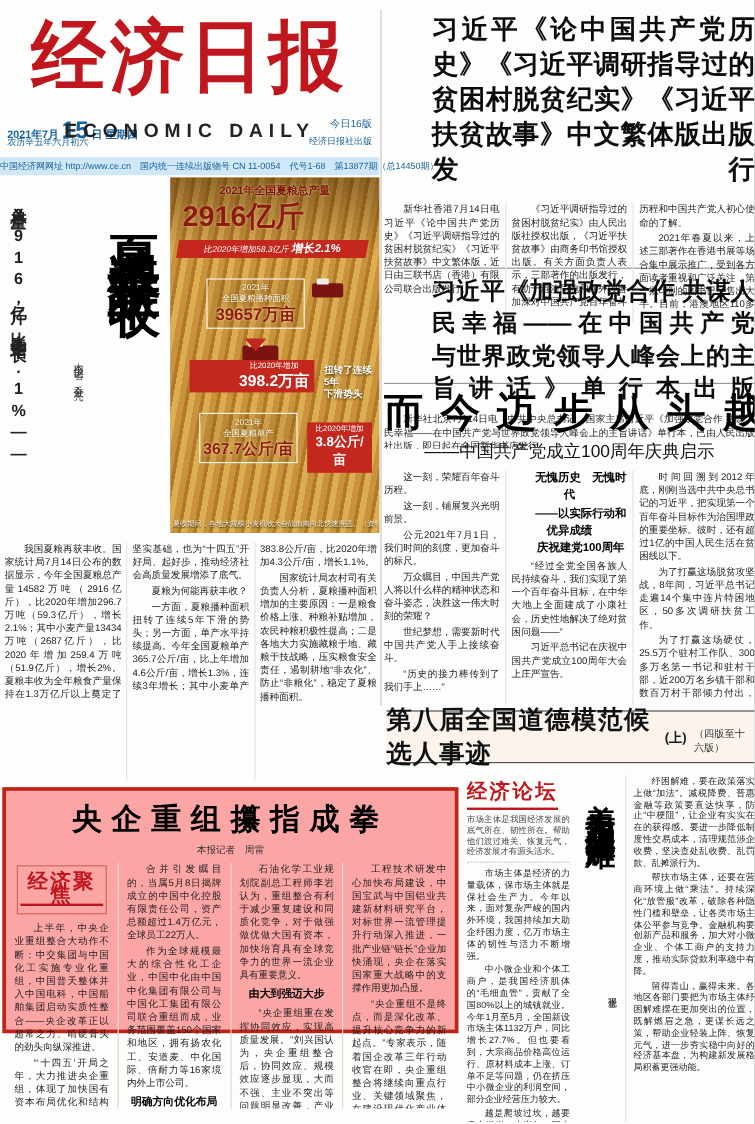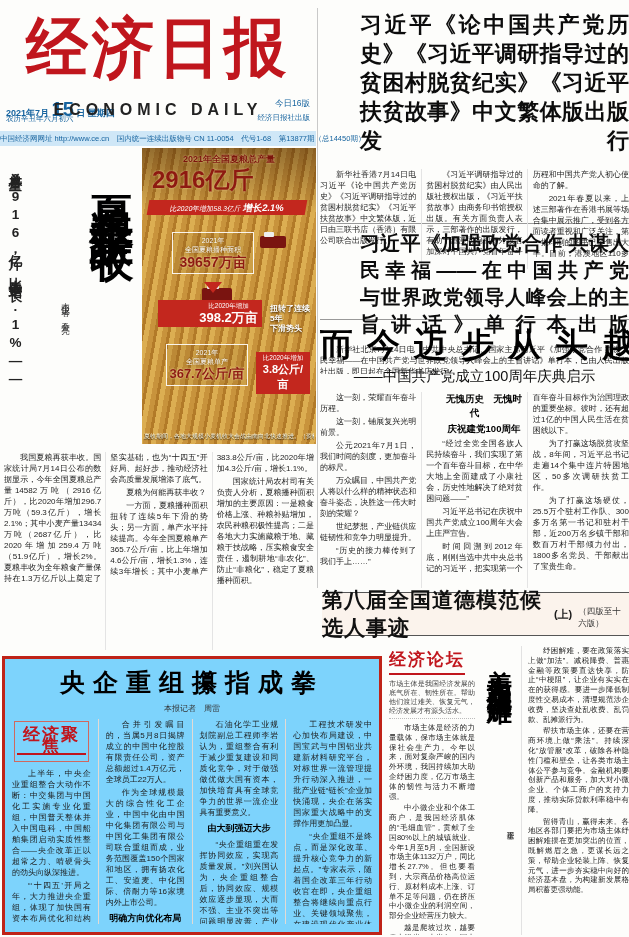--- a/index.html
+++ b/index.html
@@ -90,22 +90,22 @@
   .ph-note{position:absolute;color:#fff;font-size:8px;font-weight:bold;line-height:10px;
            text-shadow:0 1px 2px #3a2403;}
   .ph-cap{position:absolute;left:2px;right:2px;bottom:3px;text-align:center;font-size:6px;
           color:#ffe;opacity:.95;text-shadow:0 1px 1px #000;white-space:nowrap;overflow:hidden;}
   .harv{position:absolute;background:#7a1410;border-radius:2px;}
   .harv:before{content:"";position:absolute;left:15%;top:-4px;width:40%;height:5px;background:#eee;border-radius:1px;}
   .lead-body{position:absolute;left:2px;top:306px;width:310px;height:198px;overflow:hidden;
              column-count:3;column-gap:9px;column-rule:1px solid #e4e4e4;}
 
   
-  .soebox{position:absolute;left:2px;top:656px;width:380px;height:279px;border:3px solid #bf2318;
-          background:#7dd3fc;}
+  .soebox{position:absolute;left:2px;top:656px;width:380px;height:205px;border:3px solid #bf2318;
+          background:#fca5a5;}
   .soe-h{margin-top:7px;text-align:center;font-size:25px;font-weight:900;letter-spacing:8px;color:#000;}
   .soe-by{text-align:center;font-size:8px;color:#333;margin:4px 0 5px 0;}
   .soe-cols{display:flex;gap:7px;padding:0 7px;height:205px;overflow:hidden;}
   .soe-col{flex:1 1 0;overflow:hidden;}
   .soe-col + .soe-col{border-left:1px solid #e2dad4;padding-left:7px;}
   .focusbox{border:1px solid #d0685e;padding:7px 2px 6px 2px;text-align:center;margin:2px 2px 6px 2px;}
   .redlabel{display:inline-block;font-size:17px;font-weight:900;color:#c0161d;
             border-bottom:2px solid #c0161d;padding-bottom:2px;letter-spacing:2px;}
   .subhead{font-size:9px;font-weight:900;text-align:center;margin:5px 0;color:#000;}
 
@@ -166,23 +166,24 @@
   </div>
 
   <div class="story3" data-interactable="false">
     <div class="s3title" data-interactable="false">而今迈步从头越</div>
     <div class="s3sub" data-interactable="false">——中国共产党成立100周年庆典启示</div>
     <div class="s3body btxt" data-interactable="false">
       <p data-interactable="false">这一刻，荣耀百年奋斗历程。</p>
       <p data-interactable="false">这一刻，铺展复兴光明前景。</p>
       <p data-interactable="false">公元2021年7月1日，我们时间的刻度，更加奋斗的标尺。</p>
       <p data-interactable="false">万众瞩目，中国共产党人将以什么样的精神状态和奋斗姿态，决胜这一伟大时刻的荣耀？</p>
-      <p data-interactable="false">世纪梦想，产业链供应链韧性和竞争力明显提升。</p>
+      <p data-interactable="false">世纪梦想，需要新时代中国共产党人手上接续奋斗。</p>
       <p data-interactable="false">“历史的接力棒传到了我们手上……”</p>
       <p class="s3midhead" data-interactable="false">无愧历史　无愧时代</p>
+      <p class="s3midhead" style="margin:0;" data-interactable="false">——以实际行动和优异成绩</p>
       <p class="s3midhead" style="margin-top:0;" data-interactable="false">庆祝建党100周年</p>
       <p data-interactable="false">“经过全党全国各族人民持续奋斗，我们实现了第一个百年奋斗目标，在中华大地上全面建成了小康社会，历史性地解决了绝对贫困问题——”</p>
       <p data-interactable="false">习近平总书记在庆祝中国共产党成立100周年大会上庄严宣告。</p>
       <p data-interactable="false">时间回溯到2012年底，刚刚当选中共中央总书记的习近平，把实现第一个百年奋斗目标作为治国理政的重要坐标。彼时，还有超过1亿的中国人民生活在贫困线以下。</p>
       <p data-interactable="false">为了打赢这场脱贫攻坚战，8年间，习近平总书记走遍14个集中连片特困地区，50多次调研扶贫工作。</p>
       <p data-interactable="false">为了打赢这场硬仗，25.5万个驻村工作队、300多万名第一书记和驻村干部，近200万名乡镇干部和数百万村干部倾力付出，1800多名党员、干部献出了宝贵生命。</p>
 
     </div>
   </div>
 

